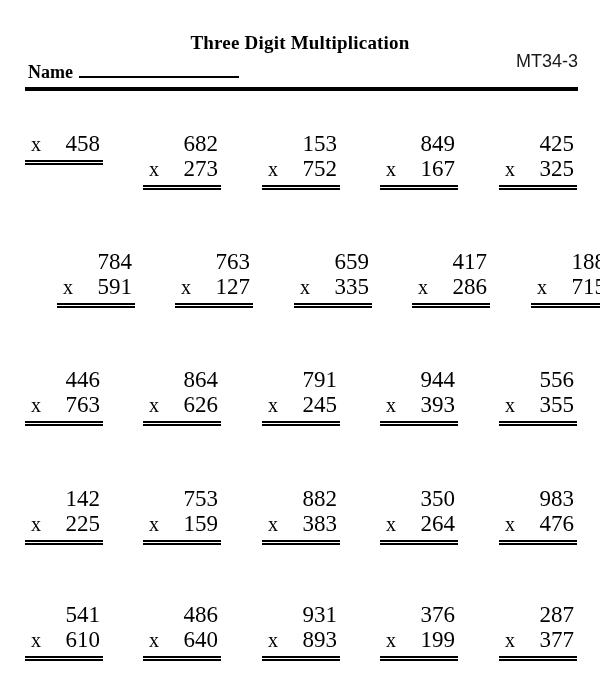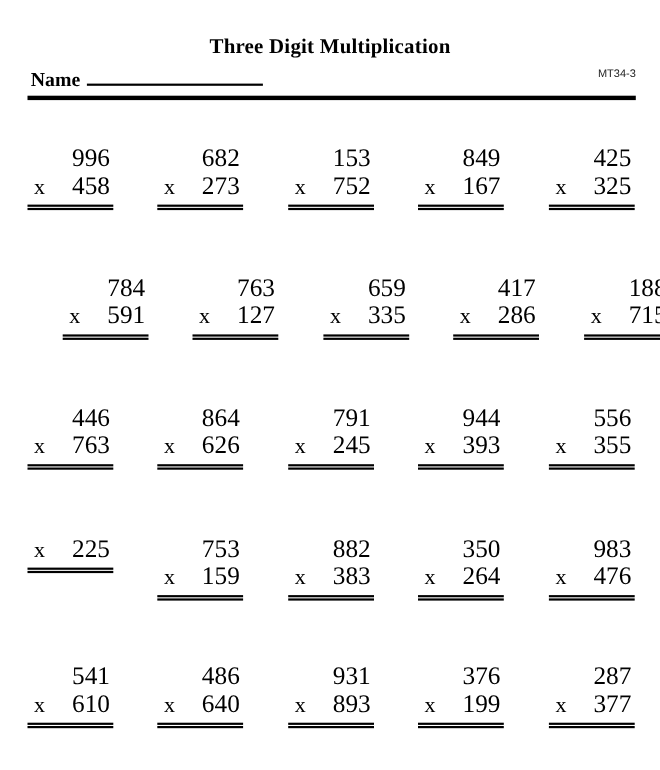--- a/index.html
+++ b/index.html
@@ -42,24 +42,24 @@
   .name-blank {
     display: inline-block;
     width: 160px;
     height: 16px;
     margin-left: 6px;
     border-bottom: 2px solid #000000;
     vertical-align: baseline;
   }
   .worksheet-code {
     position: absolute;
-    top: 62px;
+    top: 51px;
     right: 22px;
     font-family: "Liberation Sans", sans-serif;
-    font-size: 10px;
+    font-size: 18px;
     color: #1a1a1a;
   }
   .header-rule {
     position: absolute;
     top: 87px;
     left: 25px;
     width: 553px;
     height: 4px;
     background: #000000;
   }
@@ -127,21 +127,20 @@
     <span class="name-label">Name</span><span class="name-blank"></span>
   </div>
 
   <div class="worksheet-code">MT34-3</div>
 
   <div class="header-rule"></div>
 
   <div class="problems-grid">
       <div class="problem-row">
         <div class="problem col-0">
-          <div class="top-num">996</div>
           <div class="second-line">
             <span class="mult-sign">x</span>
             <span class="bottom-num">458</span>
           </div>
           <div class="answer-line"></div>
         </div>
         <div class="problem col-1">
           <div class="top-num">682</div>
           <div class="second-line">
             <span class="mult-sign">x</span>
@@ -253,20 +252,21 @@
           <div class="top-num">556</div>
           <div class="second-line">
             <span class="mult-sign">x</span>
             <span class="bottom-num">355</span>
           </div>
           <div class="answer-line"></div>
         </div>
       </div>
       <div class="problem-row">
         <div class="problem col-0">
+          <div class="top-num">142</div>
           <div class="second-line">
             <span class="mult-sign">x</span>
             <span class="bottom-num">225</span>
           </div>
           <div class="answer-line"></div>
         </div>
         <div class="problem col-1">
           <div class="top-num">753</div>
           <div class="second-line">
             <span class="mult-sign">x</span>

